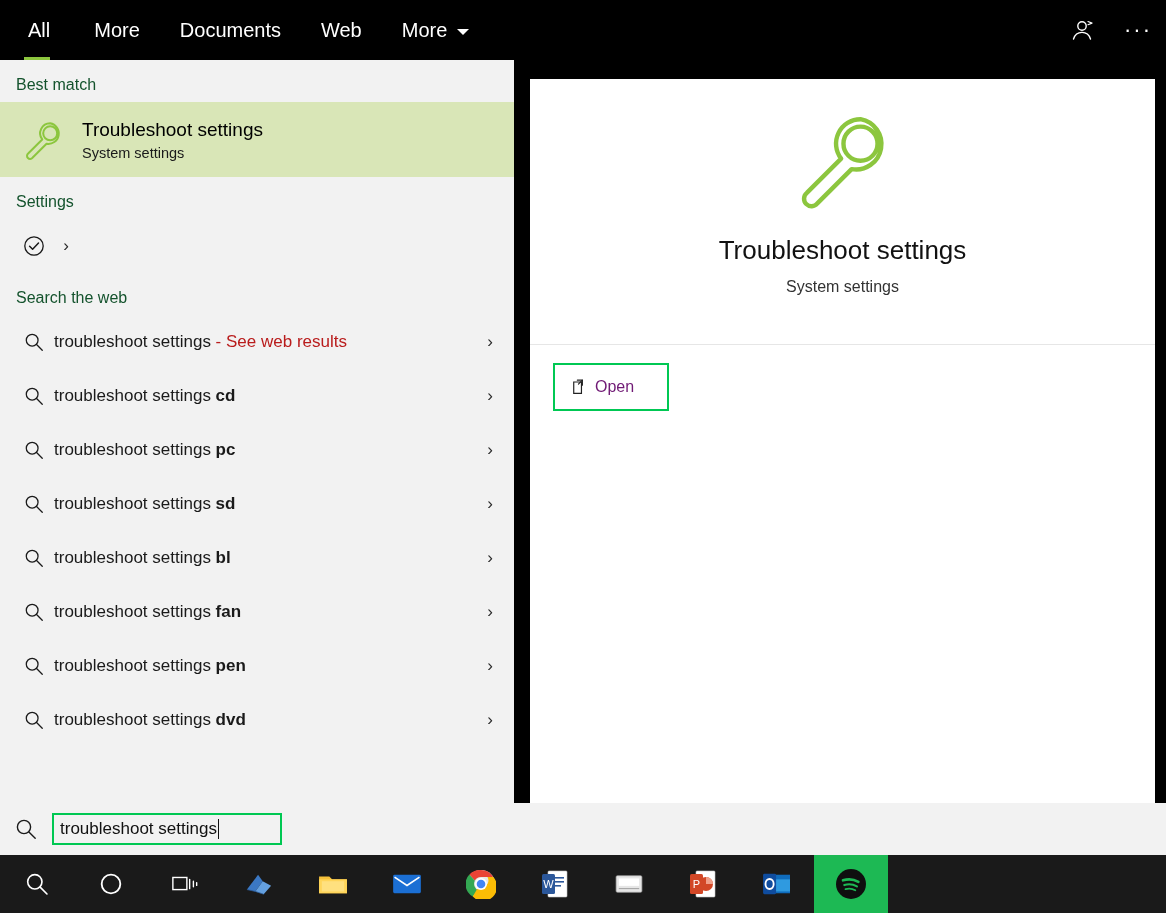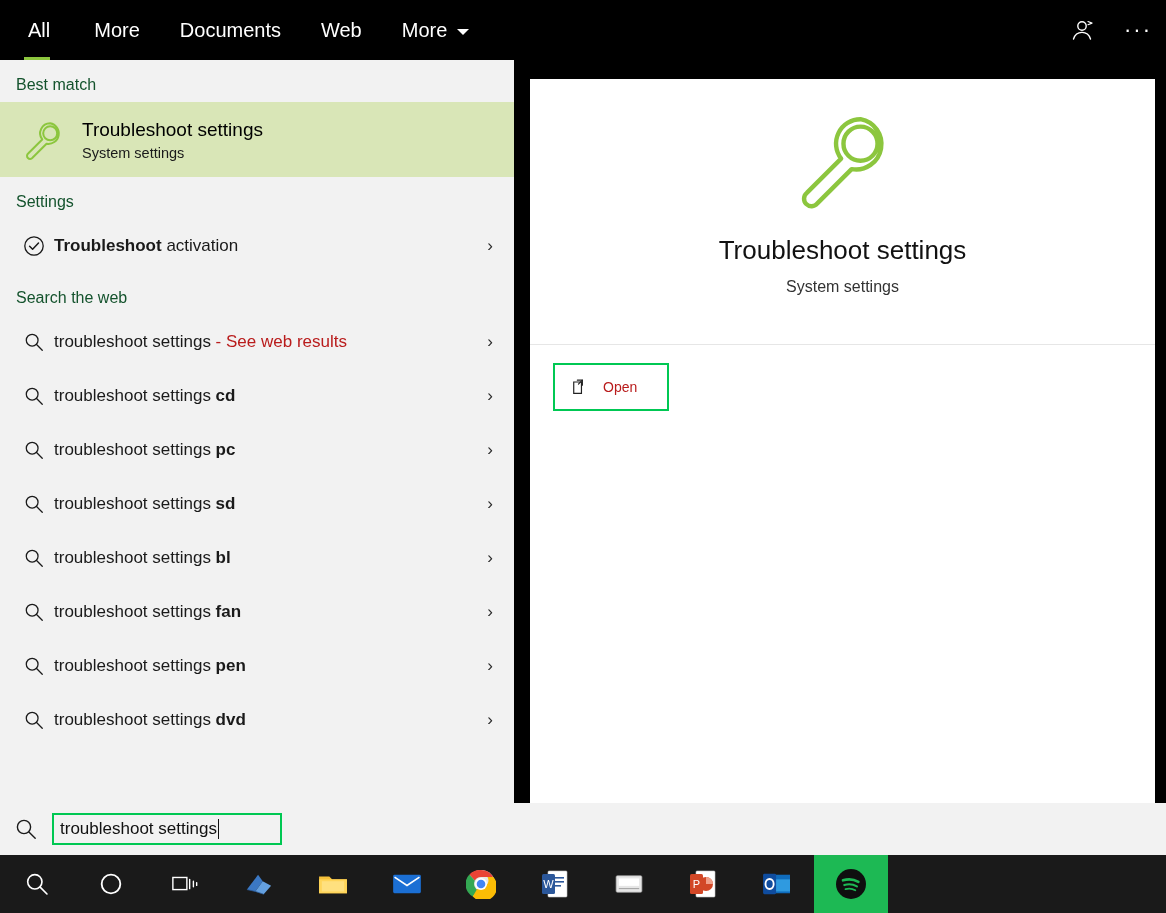--- a/index.html
+++ b/index.html
@@ -128,21 +128,21 @@
 
   .open-btn {
     position: absolute; left: 23px; top: 284px;
     width: 116px; height: 48px;
     border: 2px solid #00c853;
     background: #ffffff;
     display: flex; align-items: center;
     padding-left: 12px;
   }
   .open-btn .oicon { width: 28px; display:flex; align-items:center; justify-content:center; color:#222; }
-  .open-btn .olabel { font-size: 14px; color: #b91c1c; margin-left: 8px; }
+  .open-btn .olabel { font-size: 16px; color: #701a75; }
 
   
   .watermark {
     position: absolute; left: 900px; top: 820px;
     width: 250px; height: 60px;
     pointer-events: none;
   }
   .wm-text {
     position: absolute; left: 0; top: 10px;
     font-size: 40px; letter-spacing: 4px;
@@ -253,23 +253,20 @@
     </div>
 
     <div class="section-head">Settings</div>
 
     <div class="result-row">
       <div class="icon">
         <svg width="24" height="24" viewBox="0 0 24 24" aria-hidden="true">
           <circle cx="12" cy="12" r="9.2" fill="none" stroke="#1a1a1a" stroke-width="1.3"></circle>
           <path d="M7.6 12.3l3 3 5.9-6.2" fill="none" stroke="#1a1a1a" stroke-width="1.5" stroke-linecap="round" stroke-linejoin="round"></path>
         </svg>
-      </div>
-      <div class="label">
-        <b>Troubleshoot</b><span> activation</span>
       </div>
       <div class="chev">›</div>
     </div>
 
     <div class="section-head">Search the web</div>
 
     <div class="result-row">
       <div class="icon">
         <svg width="22" height="22" viewBox="0 0 24 24" aria-hidden="true">
           <circle cx="10" cy="10" r="6.4" fill="none" stroke="#1a1a1a" stroke-width="1.4"></circle>

